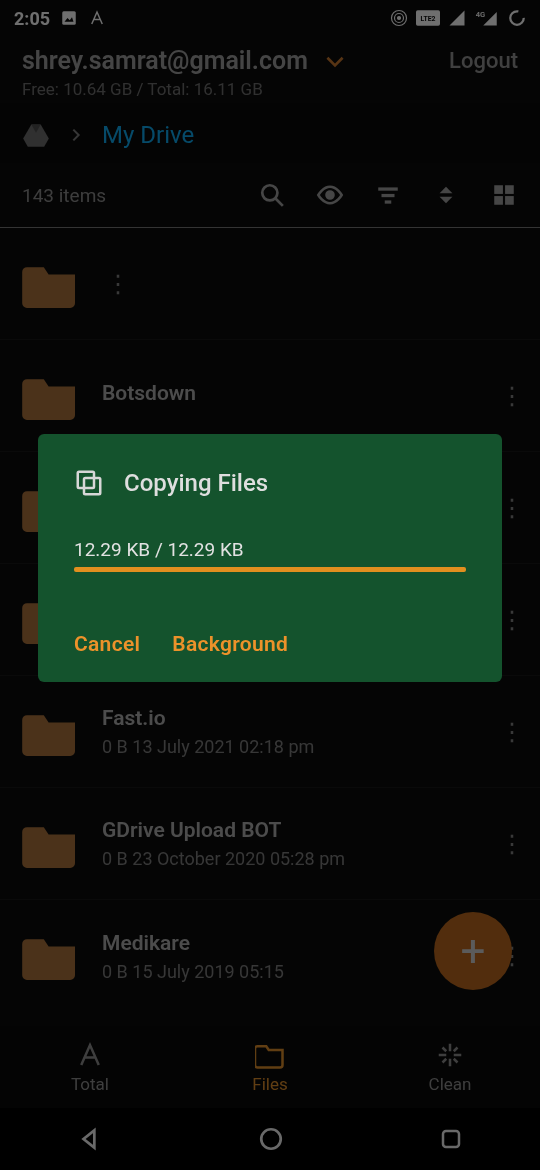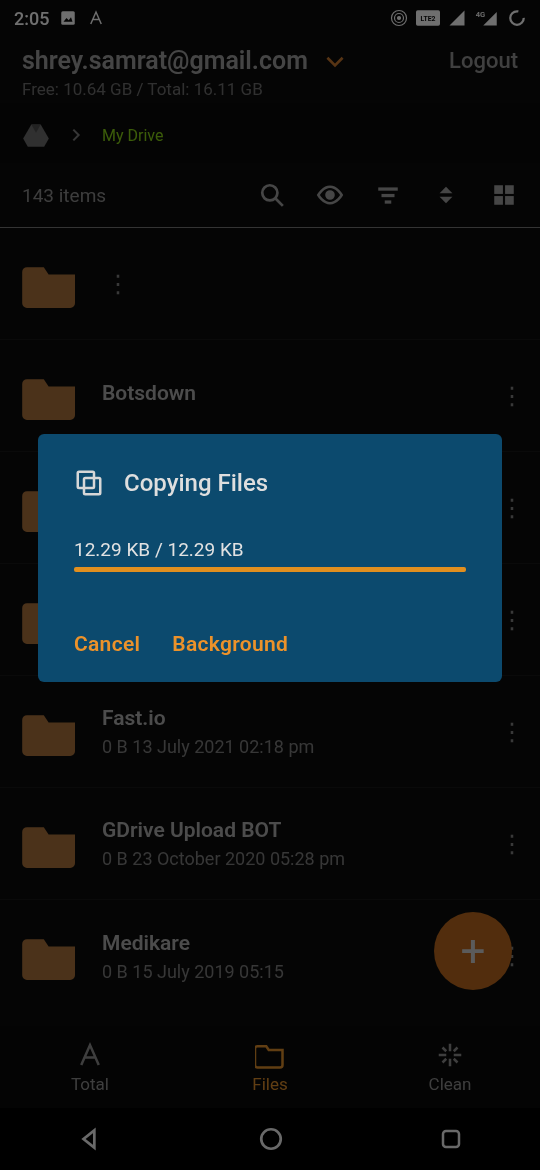--- a/index.html
+++ b/index.html
@@ -16,21 +16,21 @@
   .status-bar {
     height: 36px;
     display: flex;
     align-items: center;
     justify-content: space-between;
     padding: 0 14px;
     font-size: 18px;
     font-weight: 500;
     color: #f5f5f5;
   }
-  .status-left { display:flex; align-items:center; gap:10px; }
+  .status-left { display:flex; align-items:center; gap:10px;font-weight:bold; }
   .status-right { display:flex; align-items:center; gap:8px; }
   .status-ic { width:18px; height:18px; display:inline-flex; align-items:center; justify-content:center; }
 
   
   .account-header {
     padding: 10px 22px 4px 22px;
   }
   .account-row {
     display:flex;
     align-items:center;
@@ -45,21 +45,21 @@
   
   .breadcrumb {
     display:flex;
     align-items:center;
     gap:18px;
     padding: 18px 22px 14px 22px;
     background:#0b0b0b;
   }
   .drive-ico { width:28px; height:28px; display:flex; }
   .chev-right { color:#7a7a7a; font-size:22px; }
-  .crumb-label { font-size:16px; color:#84cc16; }
+  .crumb-label { font-size:24px; color:#0ea5e9; }
 
   
   .toolbar {
     display:flex;
     align-items:center;
     padding: 18px 22px 18px 22px;
     border-bottom:1px solid #737373;
   }
   .item-count { font-size:19px; color:#888; flex:0 0 auto; }
   .toolbar-spacer { flex:1; }
@@ -137,21 +137,21 @@
     position:absolute;
     inset:0;
     background:rgba(0,0,0,0.55);
   }
 
   
   .dialog {
     position:absolute;
     left:38px; right:38px;
     top:434px;
-    background:#0c4a6e;
+    background:#14532d;
     border-radius:6px;
     padding: 34px 36px 26px 36px;
     color:#d7d7d7;
   }
   .dialog-header { display:flex; align-items:center; gap:20px; margin-bottom:40px; }
   .dialog-title { font-size:24px; font-weight:500; color:#dedede; }
   .progress-label { font-size:19px; color:#e2e2e2; margin-bottom:6px; }
   .progress-bar {
     width:100%;
     height:5px;

